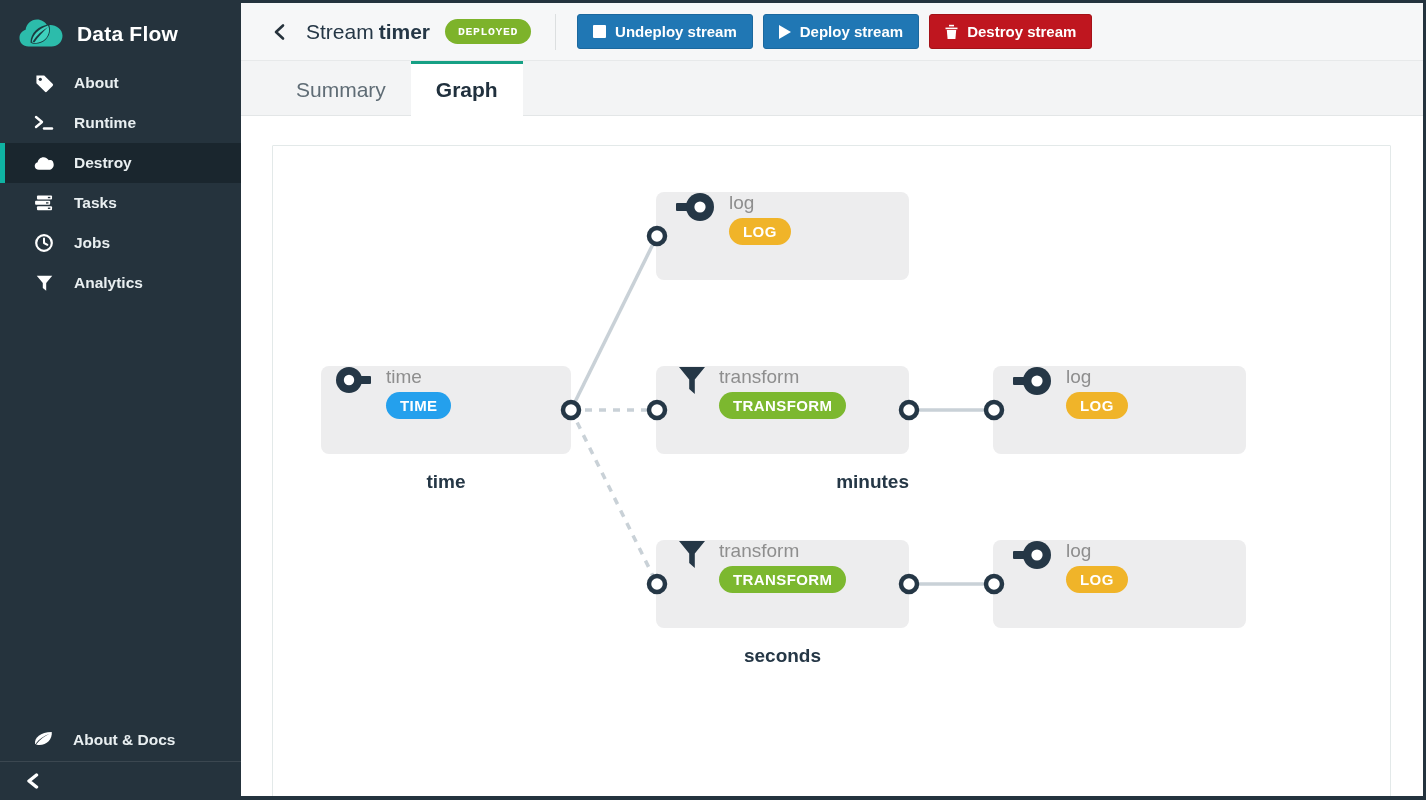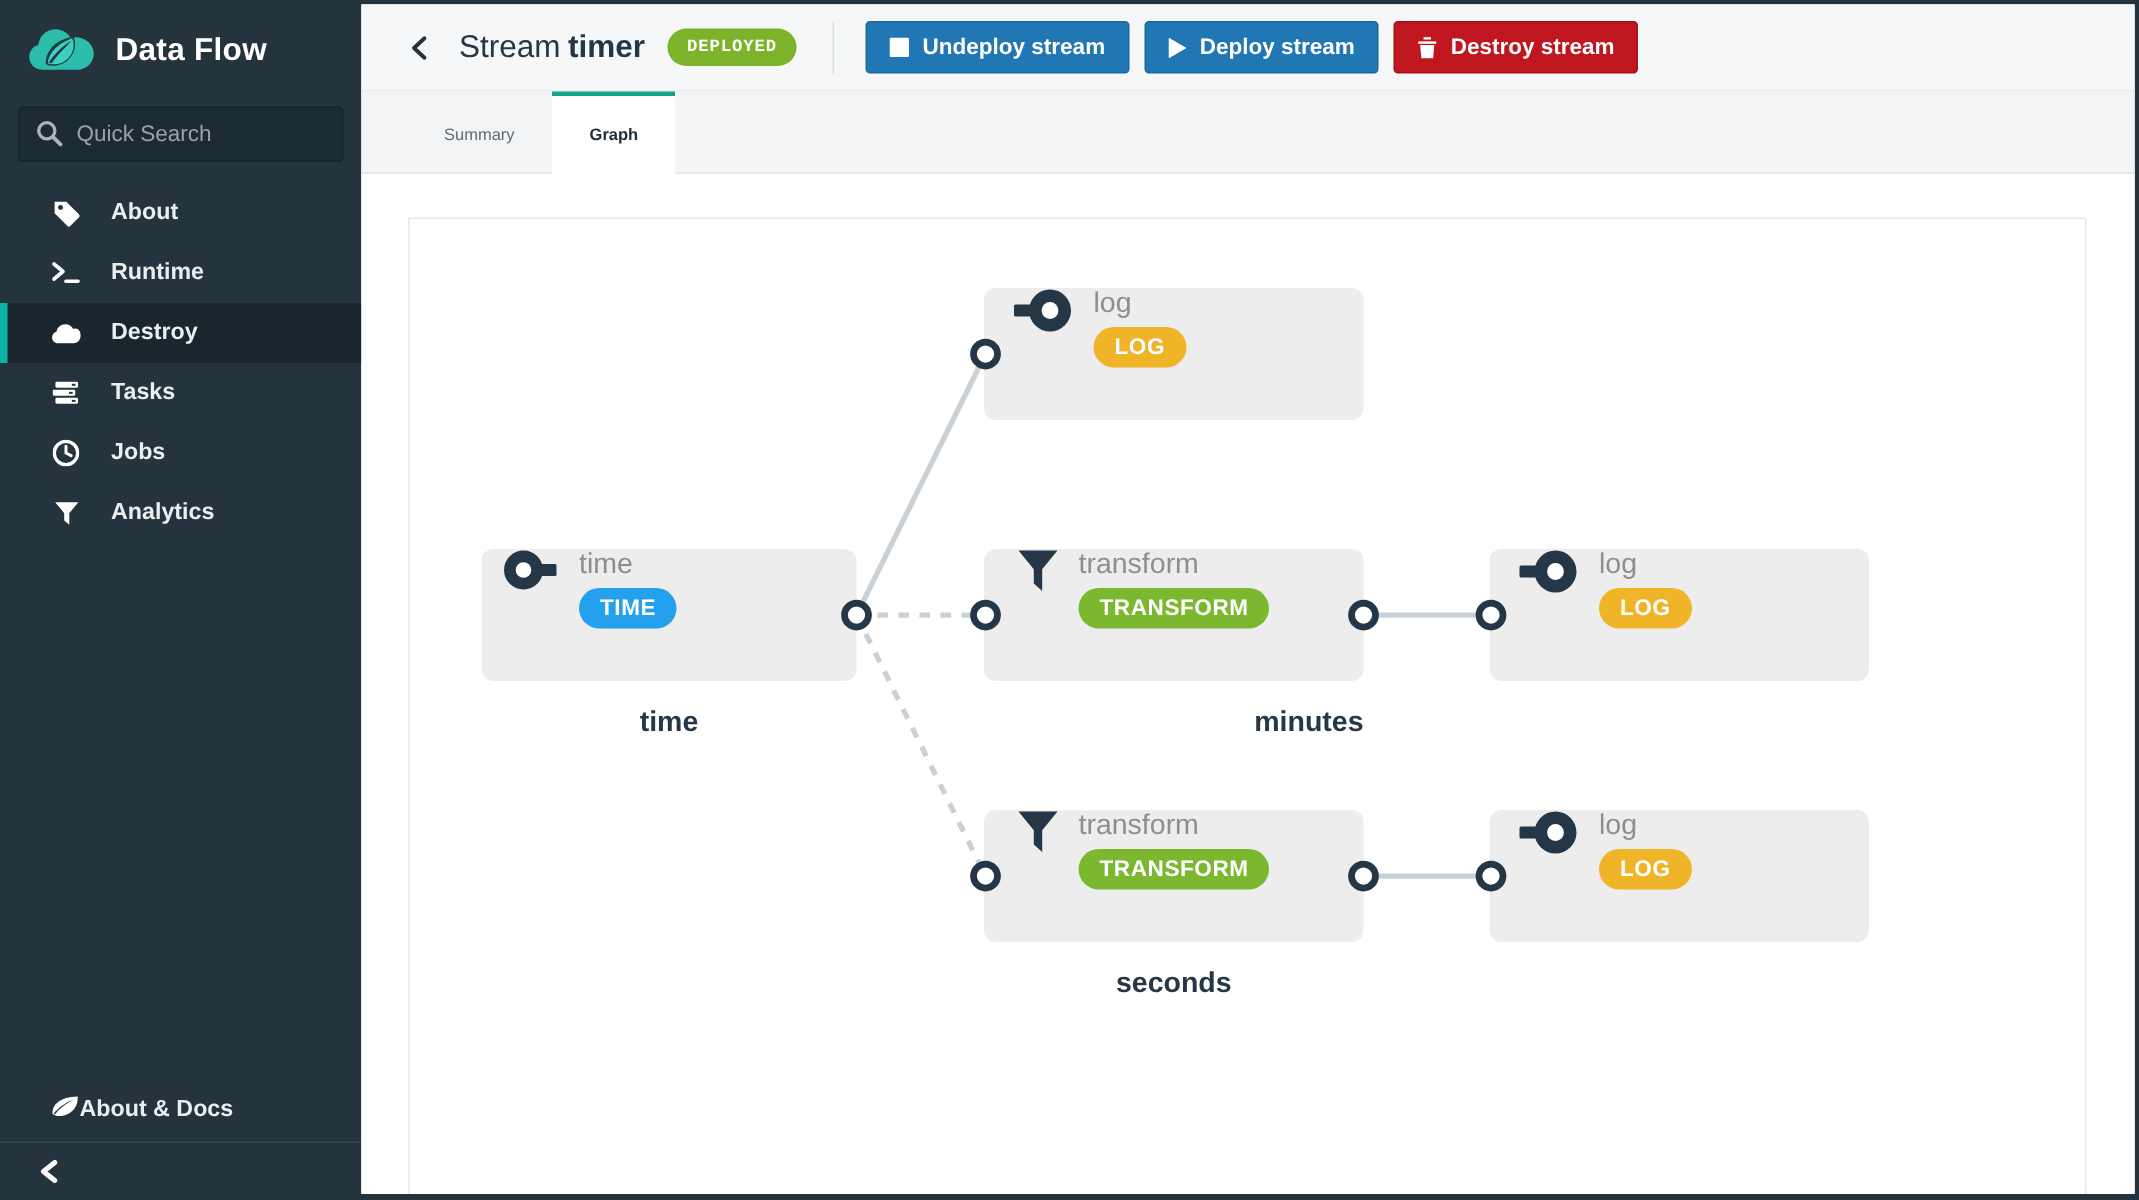--- a/index.html
+++ b/index.html
@@ -45,21 +45,21 @@
     display:flex; align-items:center; gap:20px;
     height:40px; padding-left:29px;
     font-size:15.5px; font-weight:bold; color:#e9eff1;
     cursor:pointer; border-left:5px solid transparent;
   }
   .nav-item .nav-ic { width:20px; height:20px; display:flex; align-items:center; justify-content:center; }
   .nav-item.selected { background:#1a262e; border-left:5px solid #0fb3a3; }
 
   .sidebar-spacer { flex:1; }
   .about-row {
-    display:flex; align-items:center; 
+    display:flex; align-items:center; gap:20px;
     height:42px; padding-left:34px;
     font-size:15.5px; font-weight:bold; color:#e9eff1; cursor:pointer;
   }
   .sidebar-divider { border-top:1px solid rgba(255,255,255,0.10); }
   .collapse-row { height:38px; display:flex; align-items:center; padding-left:26px; cursor:pointer; }
 
   
   .main { flex:1; display:flex; flex-direction:column; min-width:0; background:#ffffff; }
 
   .header {
@@ -85,21 +85,21 @@
   }
   .hbtn-blue { background:#2077b4; border:1px solid #1b689e; }
   .hbtn-red { background:#bf161f; border:1px solid #a41218; }
 
   .tabbar {
     height:55px; background:#f3f4f5; border-bottom:1px solid #e3e6e7;
     display:flex; align-items:stretch; padding-left:30px;
   }
   .tab {
     display:flex; align-items:center; justify-content:center;
-    padding:0 25px; font-size:11px; color:#5f6c75;
+    padding:0 25px; font-size:21px; color:#5f6c75;
     cursor:pointer; border-top:3px solid transparent;
   }
   .tab.active {
     background:#ffffff; color:#20303d; font-weight:bold;
     border-top:3px solid #16a085;
     margin-bottom:-1px;
   }
 
   .content { flex:1; position:relative; background:#ffffff; overflow:hidden; }
   .canvas {
@@ -146,27 +146,20 @@
     <div class="logo-row">
       <svg class="logo-mark" viewBox="0 0 46 36">
         <path fill="#2cbcab" d="M10.5 30.5 C5 30.5 1.5 26.5 1.5 22 C1.5 18 4 14.8 7.6 13.8 C8.3 8 13 3.5 19 3.5 C23.4 3.5 27.2 5.9 29.2 9.5 C30.2 9.1 31.3 8.9 32.5 8.9 C38 8.9 44.5 13 44.5 19.7 C44.5 26 39.5 30.5 33.5 30.5 Z"></path>
         <path fill="#1b3c41" d="M12.5 26.5 C12.5 17 20 10 31 8.5 C31.5 9.5 32 11.5 32 13.5 C32 22 24.5 28.5 16 27.8 C14.6 27.7 13.2 27.2 12.5 26.5 Z"></path>
         <path fill="#3ed0bd" d="M13.8 26.2 C14.5 19.5 19.5 13.5 30 9.5 C30.8 11 31.2 12.8 31.1 14.6 C30.7 21.6 24.5 27.2 17.5 26.9 C16.2 26.9 14.8 26.6 13.8 26.2 Z"></path>
         <path fill="#1b3c41" d="M14.5 25.8 C18.5 19.5 24 14.5 30 11 C25 16 19.5 21.5 16.5 26.2 Z"></path>
       </svg>
       <span class="logo-title">Data Flow</span>
     </div>
 
-    <div class="search-wrap">
-      <svg class="search-icon" viewBox="0 0 18 18">
-        <circle cx="7.2" cy="7.2" r="5.4" fill="none" stroke="#aab5ba" stroke-width="2.2"></circle>
-        <line x1="11.4" y1="11.4" x2="16.3" y2="16.3" stroke="#aab5ba" stroke-width="2.6" stroke-linecap="round"></line>
-      </svg>
-      <input class="search-input" type="text" placeholder="Quick Search" style="">
-    </div>
 
     <div class="nav">
 
       <div class="nav-item">
         <span class="nav-ic">
           <svg width="19" height="19" viewBox="0 0 20 20">
               <path fill="#ffffff" d="M1.5 1.5 h8.2 l8.8 8.8 a1.6 1.6 0 0 1 0 2.3 l-5.9 5.9 a1.6 1.6 0 0 1 -2.3 0 L1.5 9.7 Z"></path>
               <circle cx="5.6" cy="5.6" r="1.7" fill="#25333d"></circle>
             </svg>
         </span>

